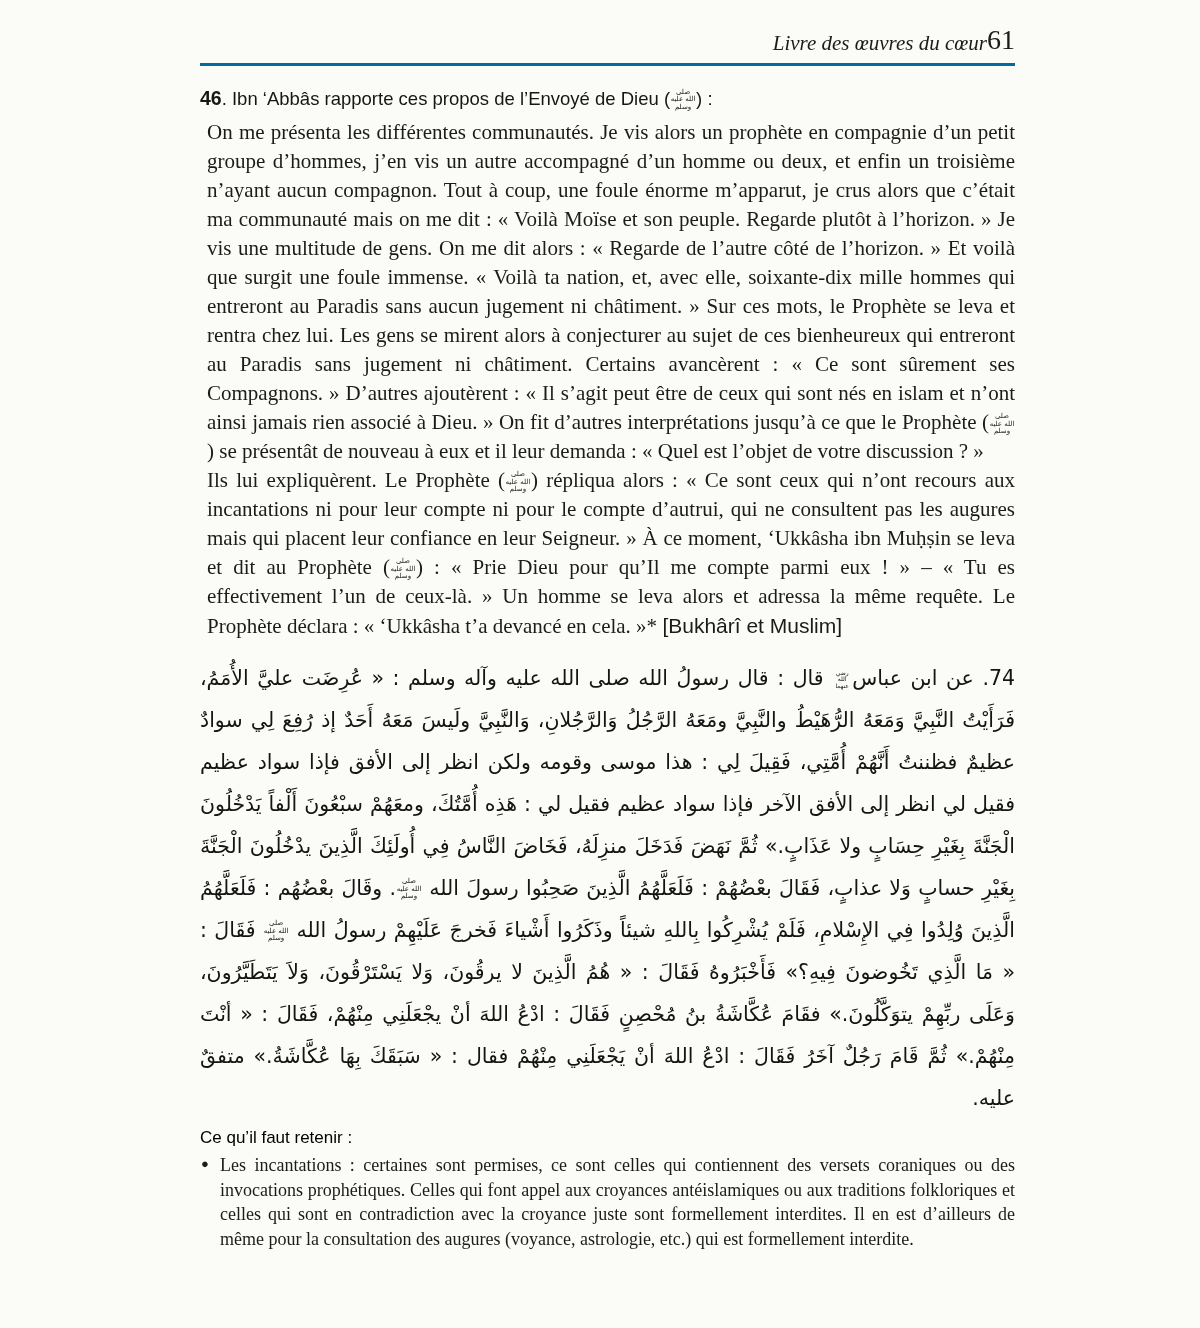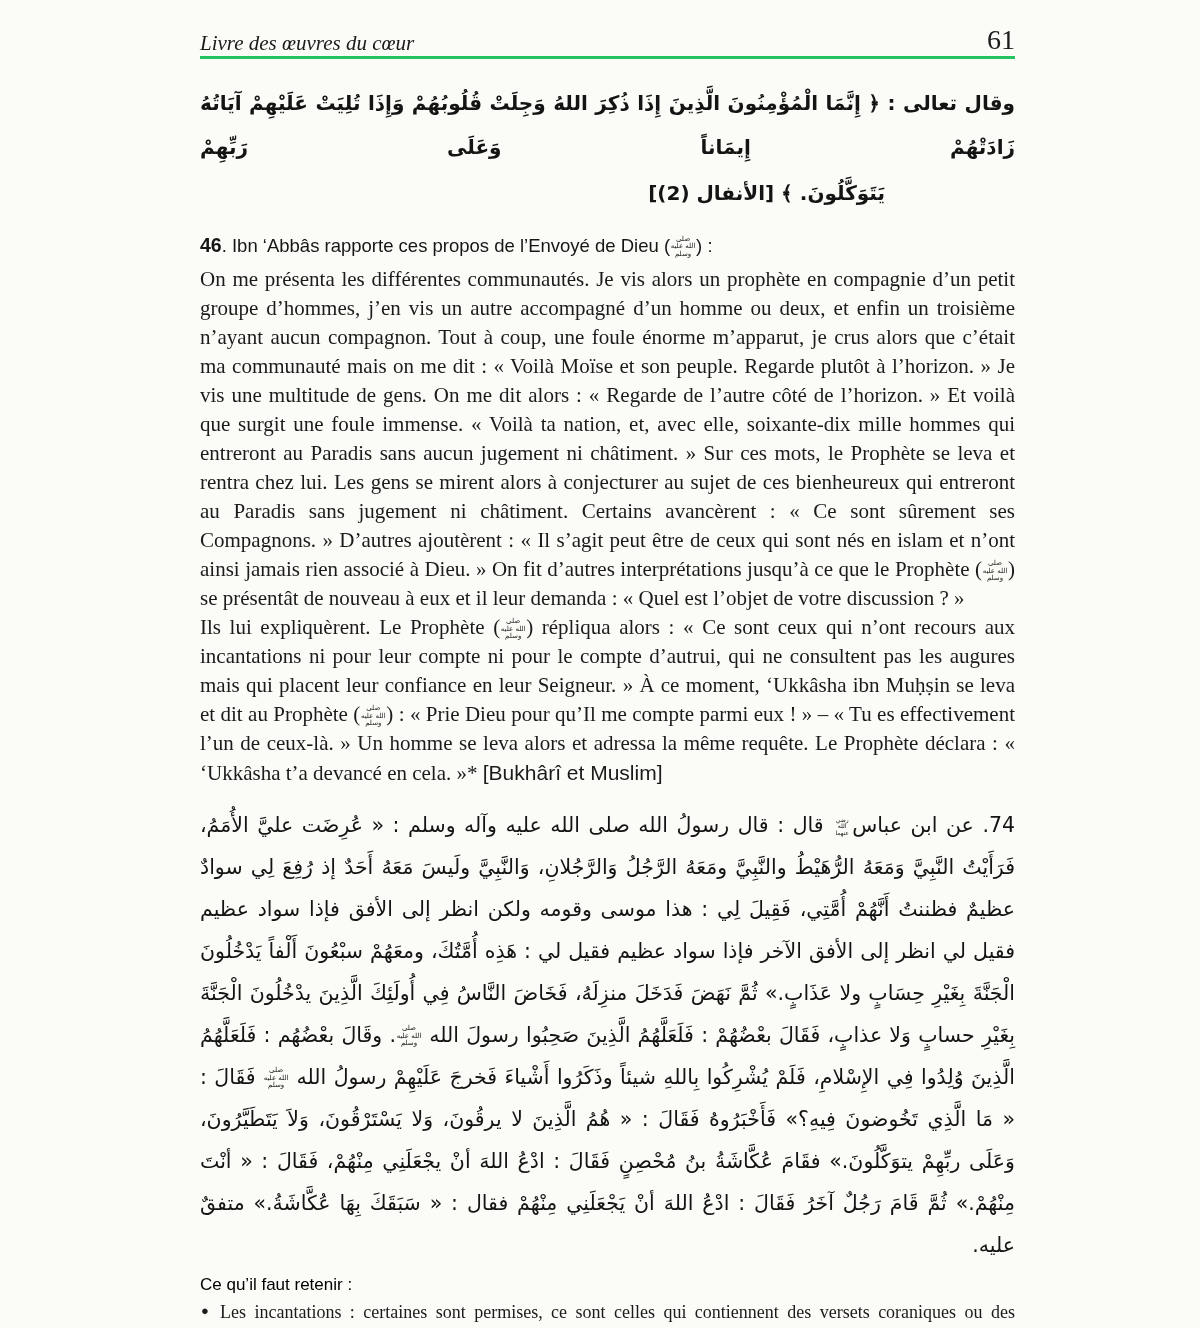--- a/index.html
+++ b/index.html
@@ -7,22 +7,22 @@
     width:1200px;height:1328px;
     background:#fbfbf8;
     color:#1b1b1b;
     font-family:"Liberation Serif","DejaVu Serif",serif;
     position:relative;overflow:hidden;
   }
   .page{position:absolute;left:200px;top:24px;width:815px;}
 
   
   .hdr{
-    display:flex;justify-content:space-between;align-items:flex-end;
-    border-bottom:3px solid #22c55e;
+    display:flex;justify-content:flex-end;align-items:flex-end;
+    padding-bottom:7px;border-bottom:3px solid #0369a1;
   }
   .hdr .title{font-style:italic;font-size:21px;}
   .hdr .pnum{font-size:28px;}
 
   
   .verse{
     direction:rtl;
     font-family:"DejaVu Sans","DejaVu Serif",sans-serif;
     font-weight:bold;font-size:20px;color:#141414;
     margin-top:22px;
@@ -32,21 +32,21 @@
 
   
   .h74{
     margin-top:20px;
     font-family:"Liberation Sans","DejaVu Sans",sans-serif;
     font-size:18.5px;line-height:24px;color:#161616;
   }
   .h74 .num{font-weight:bold;font-size:19.5px;}
 
   
-  .body-fr{margin-top:7px;font-size:21px;line-height:29px;text-align:justify;}
+  .body-fr{margin-top:7px;font-size:21px;line-height:29px;text-align:justify;margin-left:7px;}
   .body-fr p{margin:0;}
   .src{
     font-family:"Liberation Sans","DejaVu Sans",sans-serif;
     font-size:21px;white-space:nowrap;
   }
 
   
   .ar-block{
     direction:rtl;
     font-family:"DejaVu Sans",sans-serif;
@@ -87,24 +87,20 @@
 </head>
 <body>
 
 <div class="page">
 
   <div class="hdr">
     <span class="title">Livre des œuvres du cœur</span>
     <span class="pnum">61</span>
   </div>
 
-  <div class="verse">
-    <div class="l1">وقال تعالى : ﴿ إِنَّمَا الْمُؤْمِنُونَ الَّذِينَ إِذَا ذُكِرَ اللهُ وَجِلَتْ قُلُوبُهُمْ وَإِذَا تُلِيَتْ عَلَيْهِمْ آيَاتُهُ زَادَتْهُمْ إِيمَاناً وَعَلَى رَبِّهِمْ</div>
-    <div class="l2">يَتَوَكَّلُونَ. ﴾ [الأنفال (2)]</div>
-  </div>
 
   <div class="h74"><span class="num">46</span><span>. Ibn ‘Abbâs rapporte ces propos de l’Envoyé de Dieu (<span class="saws">صلى الله عليه وسلم</span>) :</span></div>
 
   <div class="body-fr">
     <p>On me présenta les différentes communautés. Je vis alors un prophète en compagnie d’un petit groupe d’hommes, j’en vis un autre accompagné d’un homme ou deux, et enfin un troisième n’ayant aucun compagnon. Tout à coup, une foule énorme m’apparut, je crus alors que c’était ma communauté mais on me dit : « Voilà Moïse et son peuple. Regarde plutôt à l’horizon. » Je vis une multitude de gens. On me dit alors : « Regarde de l’autre côté de l’horizon. » Et voilà que surgit une foule immense. « Voilà ta nation, et, avec elle, soixante-dix mille hommes qui entreront au Paradis sans aucun jugement ni châtiment. » Sur ces mots, le Prophète se leva et rentra chez lui. Les gens se mirent alors à conjecturer au sujet de ces bienheureux qui entreront au Paradis sans jugement ni châtiment. Certains avancèrent : « Ce sont sûrement ses Compagnons. » D’autres ajoutèrent : « Il s’agit peut être de ceux qui sont nés en islam et n’ont ainsi jamais rien associé à Dieu. » On fit d’autres interprétations jusqu’à ce que le Prophète (<span class="saws">صلى الله عليه وسلم</span>) se présentât de nouveau à eux et il leur demanda : « Quel est l’objet de votre discussion ? »</p>
     <p><span>Ils lui expliquèrent. Le Prophète (<span class="saws">صلى الله عليه وسلم</span>) répliqua alors : « Ce sont ceux qui n’ont recours aux incantations ni pour leur compte ni pour le compte d’autrui, qui ne consultent pas les augures mais qui placent leur confiance en leur Seigneur. » À ce moment, ‘Ukkâsha ibn Muḥṣin se leva et dit au Prophète (<span class="saws">صلى الله عليه وسلم</span>) : « Prie Dieu pour qu’Il me compte parmi eux ! » – « Tu es effectivement l’un de ceux-là. » Un homme se leva alors et adressa la même requête. Le Prophète déclara : « ‘Ukkâsha t’a devancé en cela. »*</span> <span class="src">[Bukhârî et Muslim]</span></p>
   </div>
 
   <div class="ar-block">74. عن ابن عباس<span class="ra">رضي الله عنهما</span> قال : قال رسولُ الله صلى الله عليه وآله وسلم : « عُرِضَت عليَّ الأُمَمُ، فَرَأَيْتُ النَّبِيَّ وَمَعَهُ الرُّهَيْطُ والنَّبِيَّ ومَعَهُ الرَّجُلُ وَالرَّجُلانِ، وَالنَّبِيَّ ولَيسَ مَعَهُ أَحَدٌ إذ رُفِعَ لِي سوادٌ عظيمٌ فظننتُ أَنَّهُمْ أُمَّتِي، فَقِيلَ لِي : هذا موسى وقومه ولكن انظر إلى الأفق فإذا سواد عظيم فقيل لي انظر إلى الأفق الآخر فإذا سواد عظيم فقيل لي : هَذِه أُمَّتُكَ، ومعَهُمْ سبْعُونَ أَلْفاً يَدْخُلُونَ الْجَنَّةَ بِغَيْرِ حِسَابٍ ولا عَذَابٍ.» ثُمَّ نَهَضَ فَدَخَلَ منزِلَهُ، فَخَاضَ النَّاسُ فِي أُولَئِكَ الَّذِينَ يدْخُلُونَ الْجَنَّةَ بِغَيْرِ حسابٍ وَلا عذابٍ، فَقَالَ بعْضُهُمْ : فَلَعَلَّهُمُ الَّذِينَ صَحِبُوا رسولَ الله <span class="saws">صلى الله عليه وسلم</span>. وقَالَ بعْضُهُم : فَلَعَلَّهُمُ الَّذِينَ وُلِدُوا فِي الإِسْلامِ، فَلَمْ يُشْرِكُوا بِاللهِ شيئاً وذَكَرُوا أَشْياءَ فَخرجَ عَلَيْهِمْ رسولُ الله <span class="saws">صلى الله عليه وسلم</span> فَقَالَ : « مَا الَّذِي تَخُوضونَ فِيهِ؟» فَأَخْبَرُوهُ فَقَالَ : « هُمُ الَّذِينَ لا يرقُونَ، وَلا يَسْتَرْقُونَ، وَلاَ يَتَطَيَّرُونَ، وَعَلَى ربِّهِمْ يتوَكَّلُونَ.» فقَامَ عُكَّاشَةُ بنُ مُحْصِنٍ فَقَالَ : ادْعُ اللهَ أنْ يجْعَلَنِي مِنْهُمْ، فَقَالَ : « أنْتَ مِنْهُمْ.» ثُمَّ قَامَ رَجُلٌ آخَرُ فَقَالَ : ادْعُ اللهَ أنْ يَجْعَلَنِي مِنْهُمْ فقال : « سَبَقَكَ بِهَا عُكَّاشَةُ.» متفقٌ عليه.</div>
 

